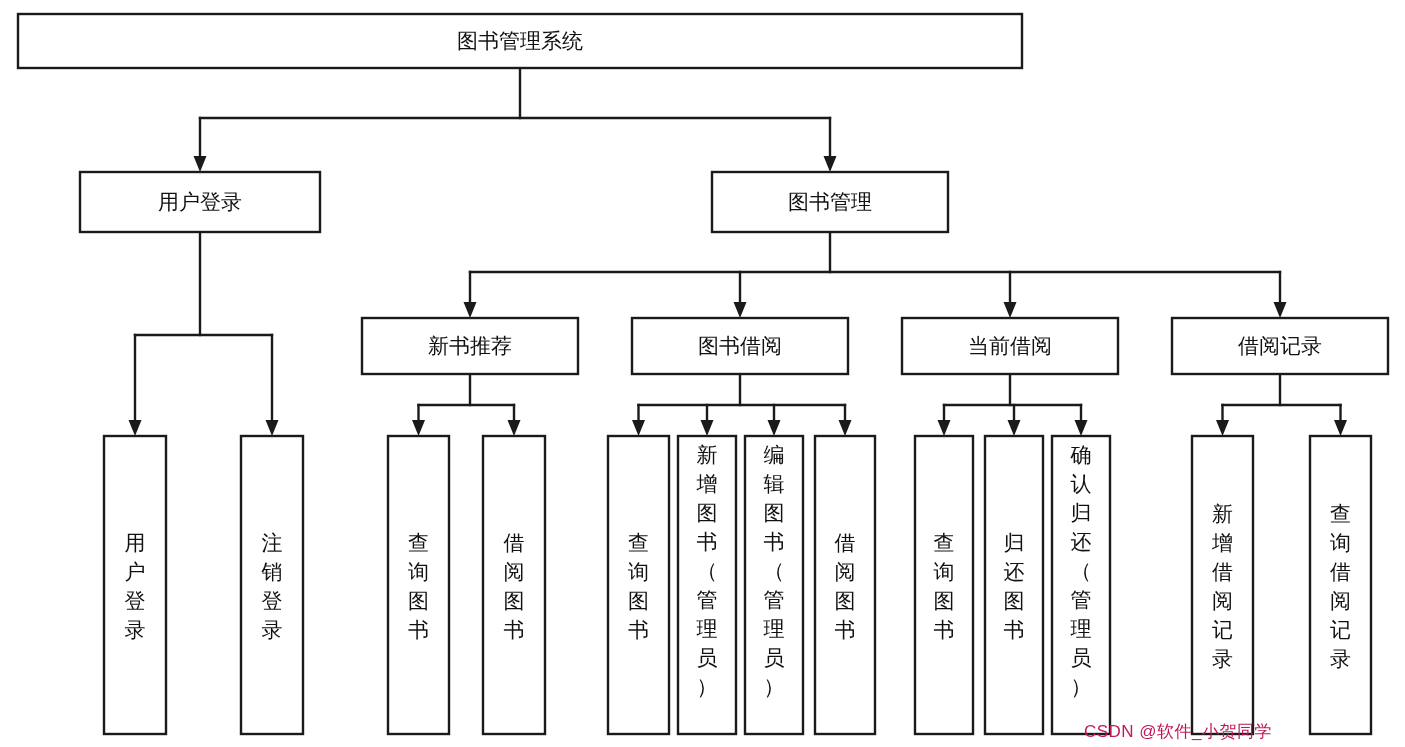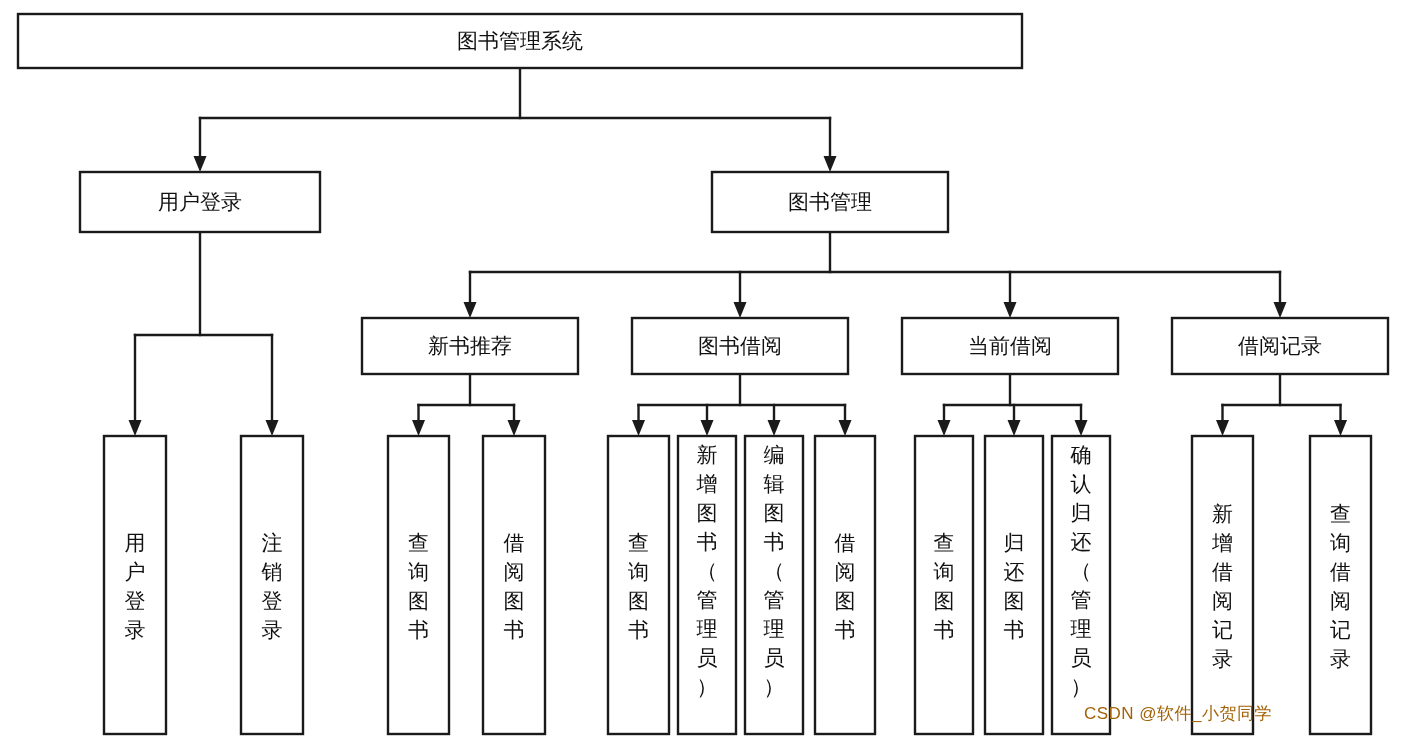--- a/index.html
+++ b/index.html
@@ -52,24 +52,24 @@
     fill: none;
     stroke-linecap: square;
   }
   .arrow-head {
     fill: #1a1a1a;
     stroke: none;
   }
   .watermark {
     position: absolute;
     right: 12px;
-    bottom: 22px;
+    bottom: 4px;
     font-family: "Liberation Sans", "DejaVu Sans", sans-serif;
     font-size: 17px;
-    color: #a16207;
+    color: #be185d;
     white-space: nowrap;
     letter-spacing: 0.5px;
   }
 </style>
 </head>
 <body>
 
 <div id="diagram-root">
   <svg class="diagram-canvas" id="diagram-canvas" viewBox="0 0 1405 747">
       <g>

